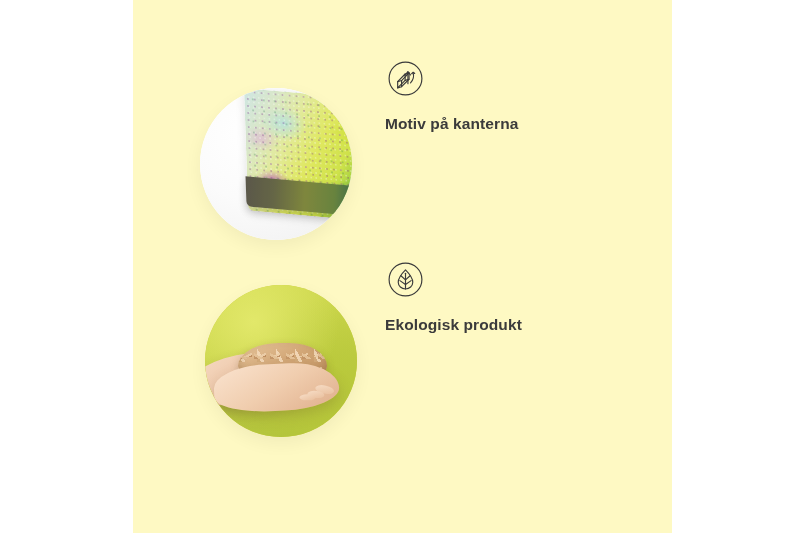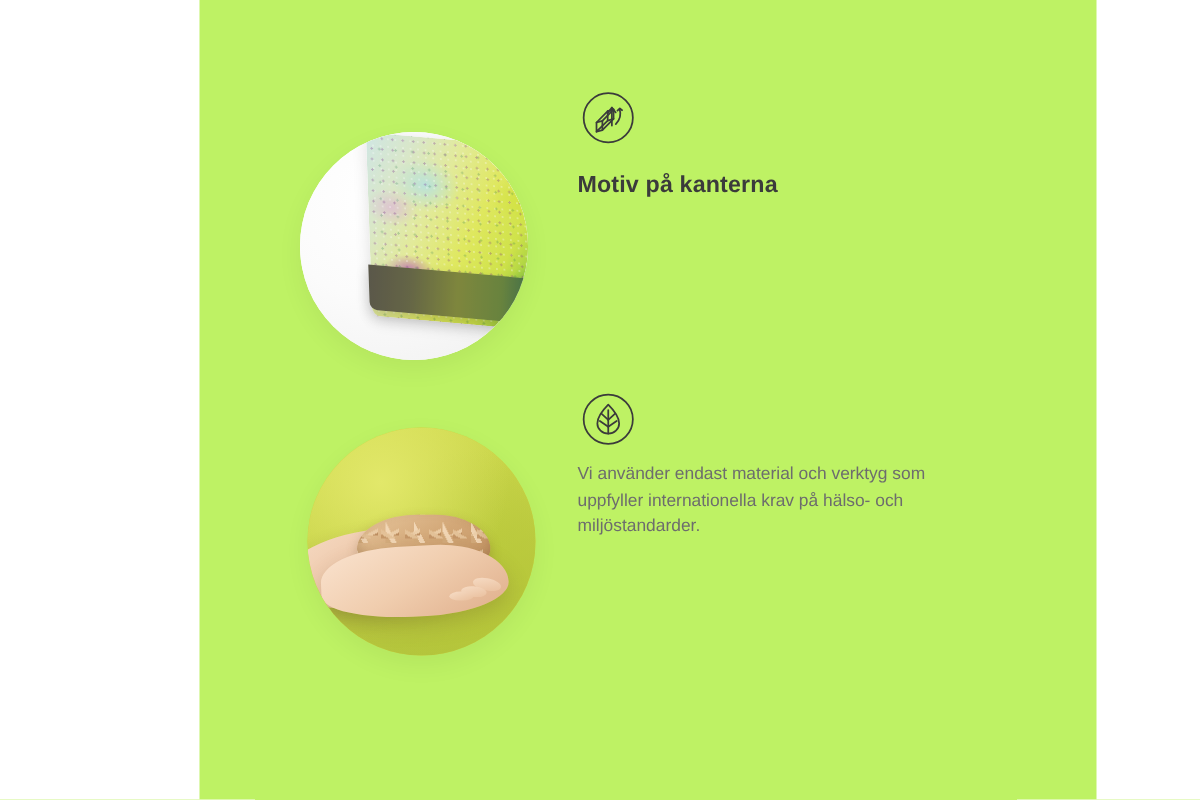--- a/index.html
+++ b/index.html
@@ -19,23 +19,23 @@
     width: 800px;
     height: 533px;
     background: #ffffff;
   }
 
   
   .panel {
     position: absolute;
     left: 133px;
     top: 0;
-    width: 598px;
+    width: 539px;
     height: 533px;
-    background: #bef264;
+    background: #fef9c3;
   }
 
   .feature {
     position: absolute;
     left: 0;
     width: 534px;
   }
   .feature-top  { top: 28px;  height: 225px; }
   .feature-bot  { top: 225px; height: 225px; }
 
@@ -270,19 +270,19 @@
           <svg viewBox="0 0 44 44" width="41" height="41" fill="none" stroke="#3b3b3b" stroke-width="1.25" stroke-linecap="round" stroke-linejoin="round">
             <circle cx="22" cy="22" r="17.6"></circle>
             <path d="M22 11.6 C27.4 17.0 29.8 21.2 29.8 25.0 C29.8 29.0 26.3 32.2 22 32.2 C17.7 32.2 14.2 29.0 14.2 25.0 C14.2 21.2 16.6 17.0 22 11.6 Z"></path>
             <path d="M22 15.4 L22 32.2"></path>
             <path d="M22 22.4 L17.1 18.0"></path>
             <path d="M22 22.4 L26.9 18.0"></path>
             <path d="M22 27.4 L16.0 23.2"></path>
             <path d="M22 27.4 L28.0 23.2"></path>
           </svg>
         </span>
-        <p class="f-body">Vi använder endast material och verktyg som uppfyller internationella krav på hälso- och miljöstandarder.</p>
+        <p class="f-title">Ekologisk produkt</p>
       </div>
 
     </div>
 
   </div>
 </div>
 
 </body></html>

